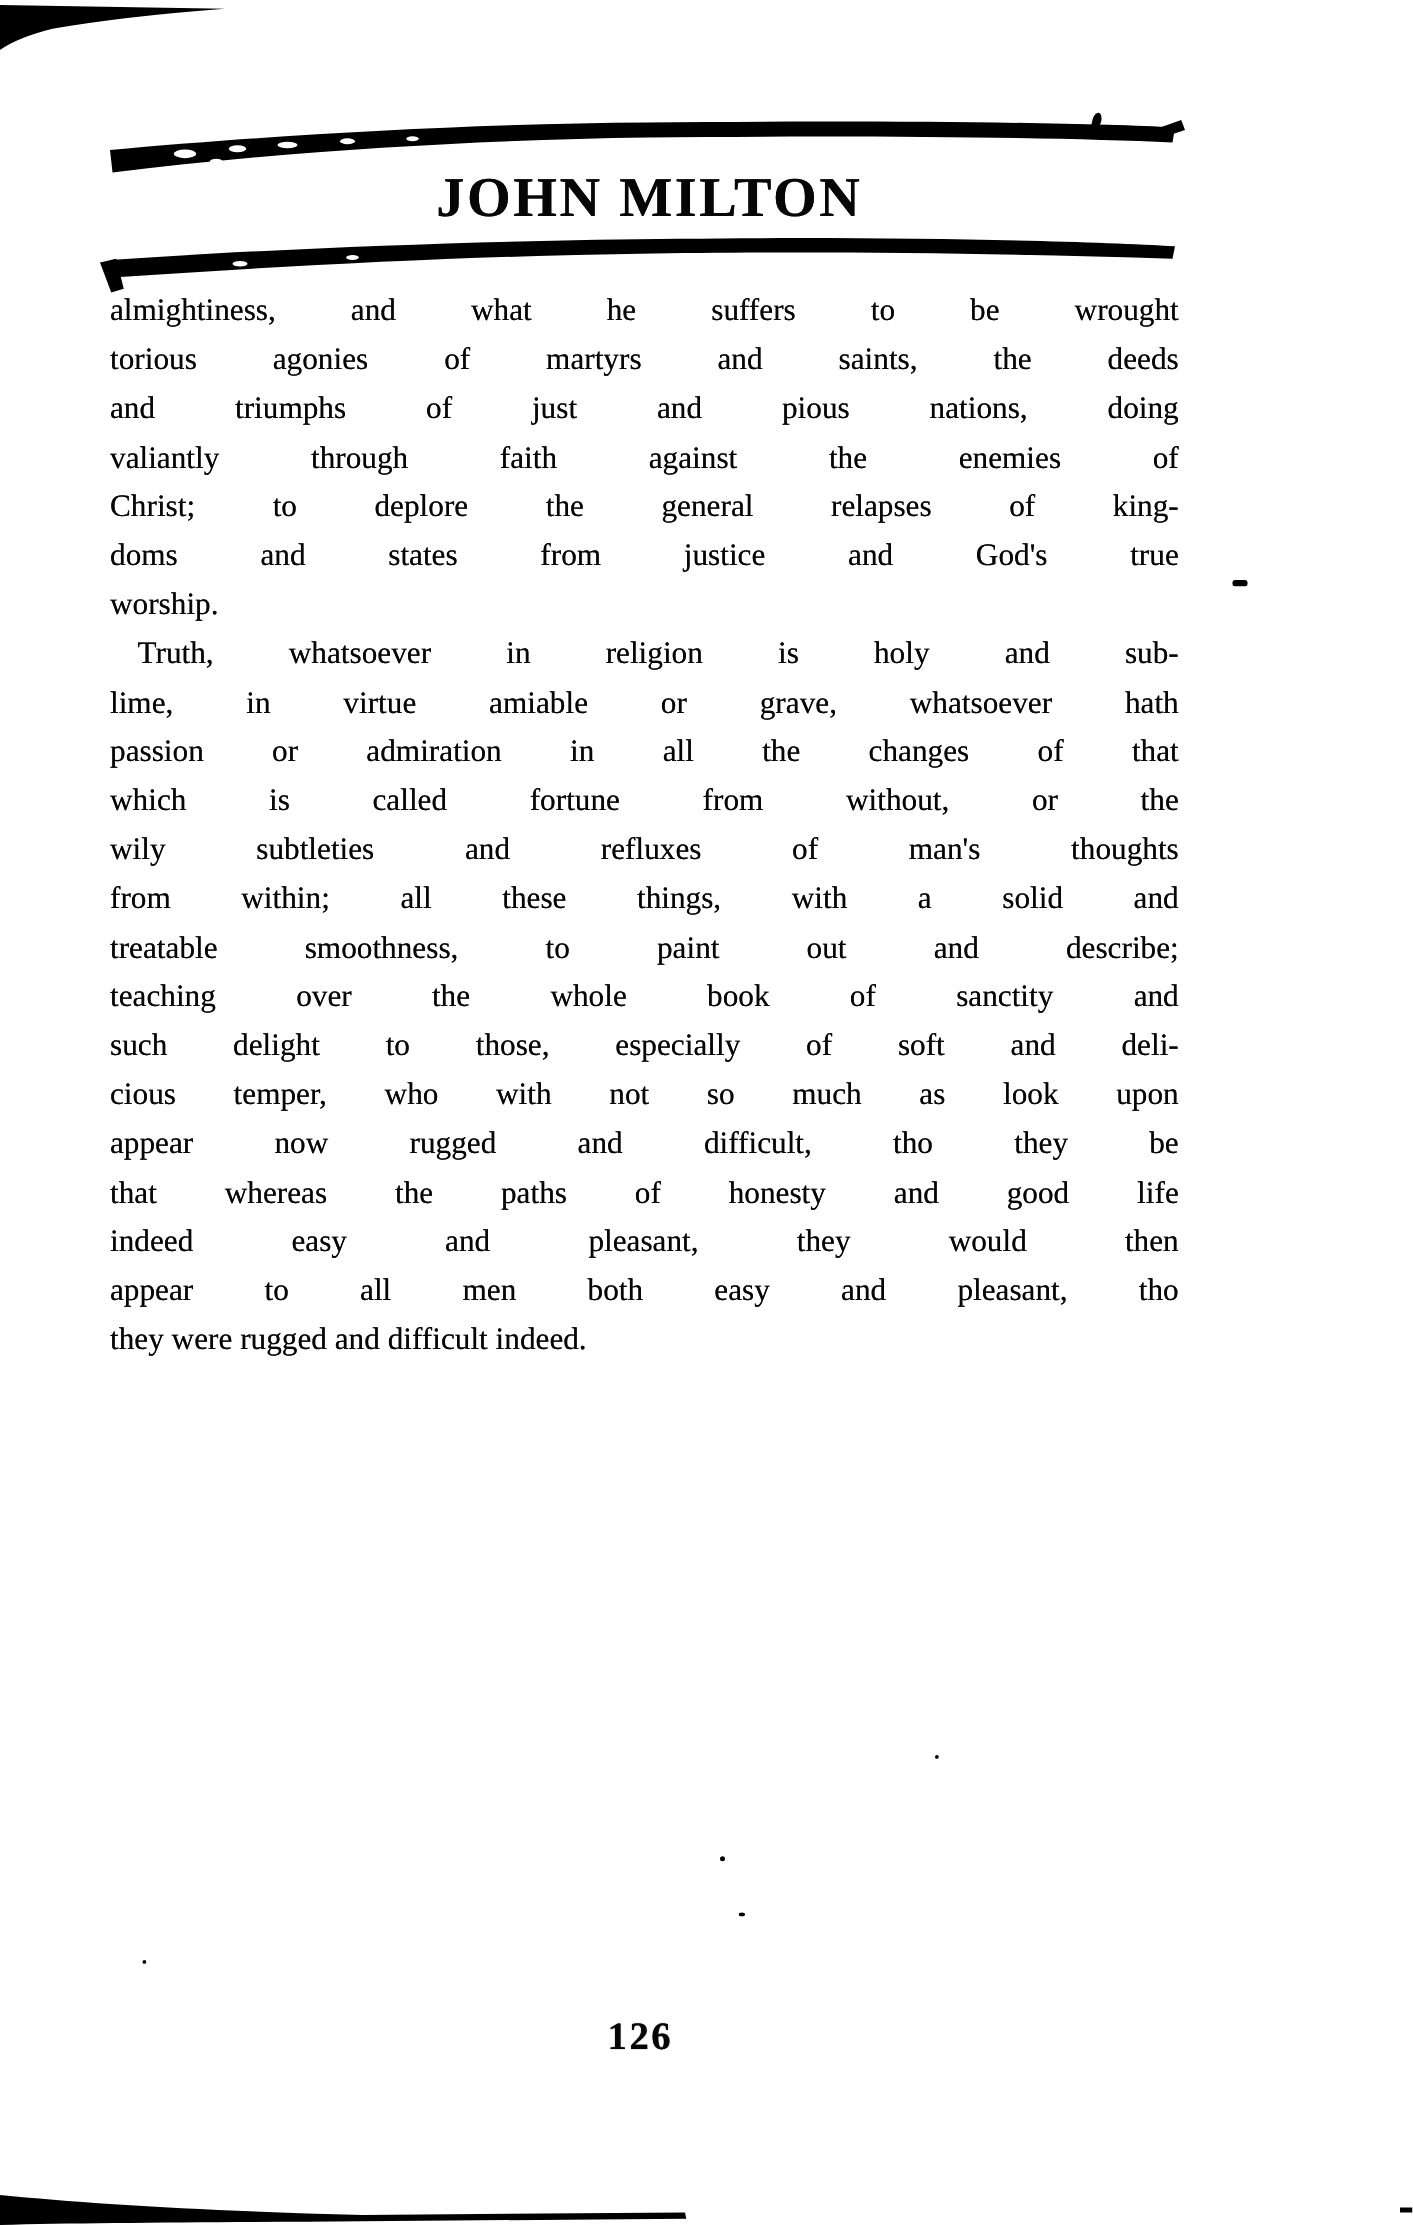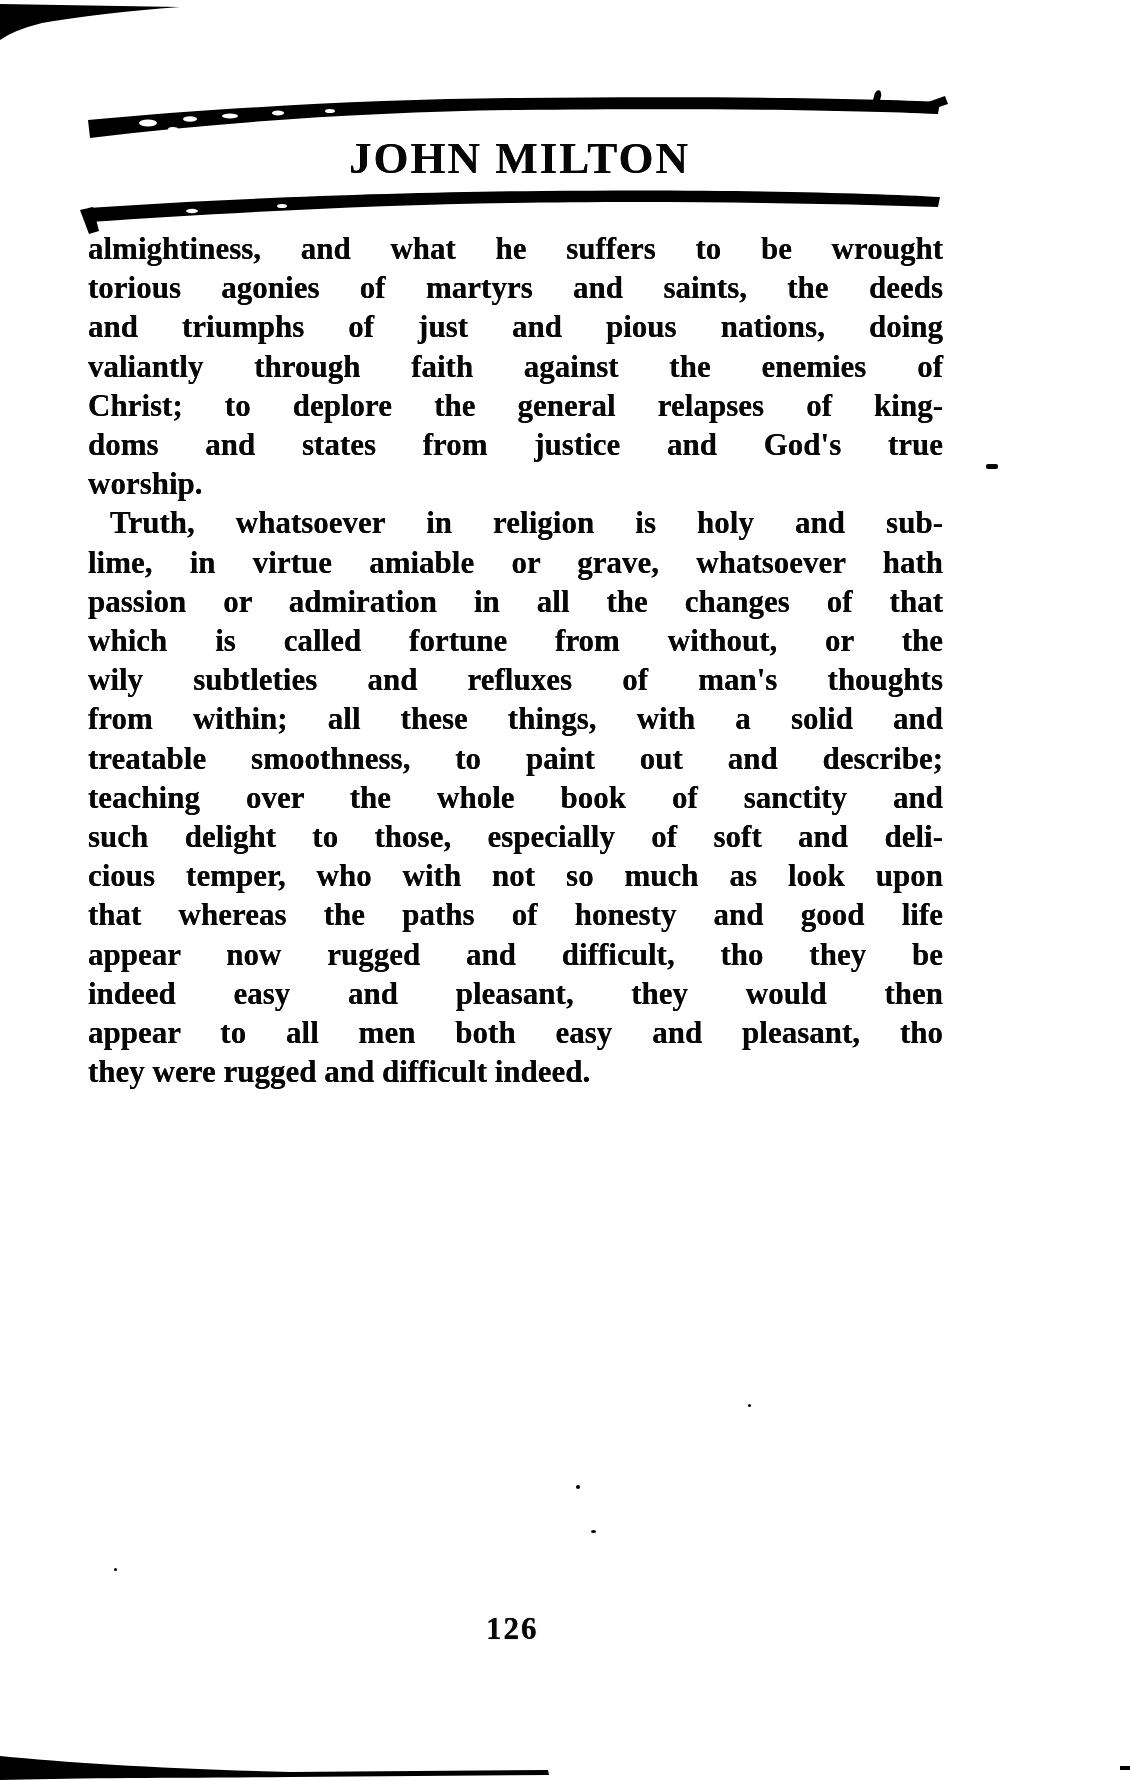--- a/index.html
+++ b/index.html
@@ -21,22 +21,22 @@
     font-size:45px;
     font-weight:700;
     letter-spacing:2px;
     text-shadow:0 0 0.5px rgba(0,0,0,.85);
   }
   .textblock{
     position:absolute;
     left:88px;top:229px;width:855px;
   }
   .line{
-    font-size:31px;
-    font-weight:700;
+    font-size:25px;
+    font-weight:400;
     line-height:39.2px;
     text-align:justify;
     text-align-last:justify;
     text-shadow:0 0 0.5px rgba(0,0,0,.8);
   }
   .line.par-end{text-align-last:left;}
   .line.indent{text-indent:22px;}
   .pagenum{
     position:absolute;
     left:486px;top:1611px;
@@ -90,22 +90,22 @@
       <div class="line indent">Truth, whatsoever in religion is holy and sub-</div>
       <div class="line">lime, in virtue amiable or grave, whatsoever hath</div>
       <div class="line">passion or admiration in all the changes of that</div>
       <div class="line">which is called fortune from without, or the</div>
       <div class="line">wily subtleties and refluxes of man's thoughts</div>
       <div class="line">from within; all these things, with a solid and</div>
       <div class="line">treatable smoothness, to paint out and describe;</div>
       <div class="line">teaching over the whole book of sanctity and</div>
       <div class="line">such delight to those, especially of soft and deli-</div>
       <div class="line">cious temper, who with not so much as look upon</div>
+      <div class="line">appear now rugged and difficult, tho they be</div>
       <div class="line">that whereas the paths of honesty and good life</div>
-      <div class="line">appear now rugged and difficult, tho they be</div>
       <div class="line">indeed easy and pleasant, they would then</div>
       <div class="line">appear to all men both easy and pleasant, tho</div>
       <div class="line par-end">they were rugged and difficult indeed.</div>
     </div>
 
   <div class="mark" style="left:986px;top:464px;width:12px;height:5px;border-radius:2px;"></div>
 
   <div class="mark round" style="left:576px;top:1485px;width:4px;height:4px;"></div>
   <div class="mark round" style="left:591px;top:1530px;width:5px;height:3px;"></div>
   <div class="mark round" style="left:748px;top:1404px;width:3px;height:3px;"></div>

